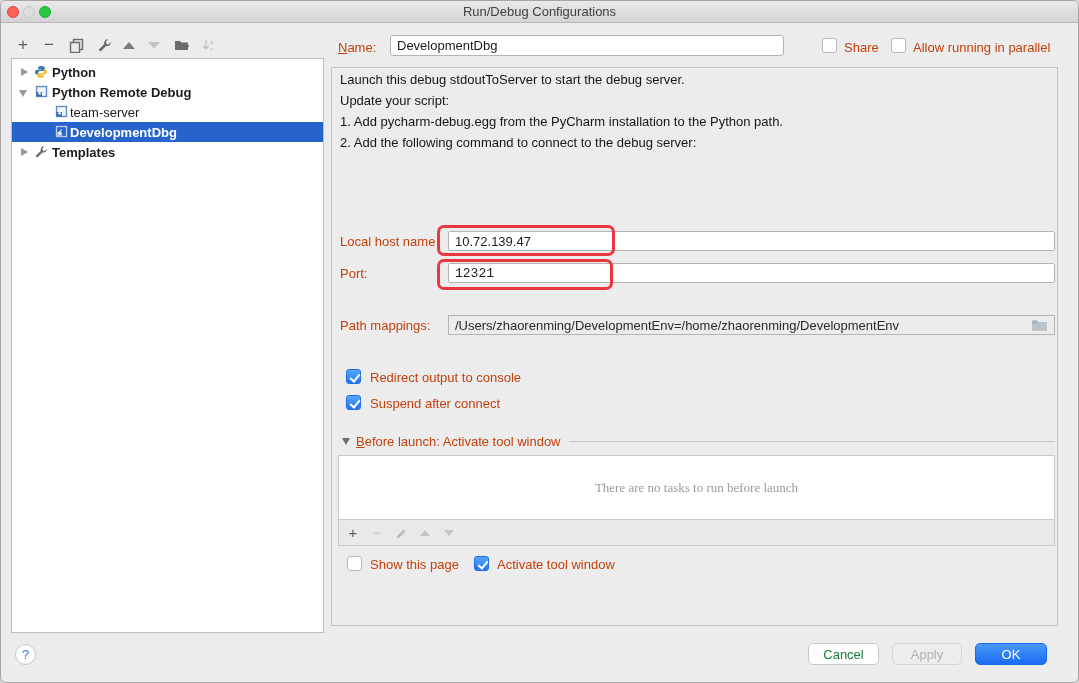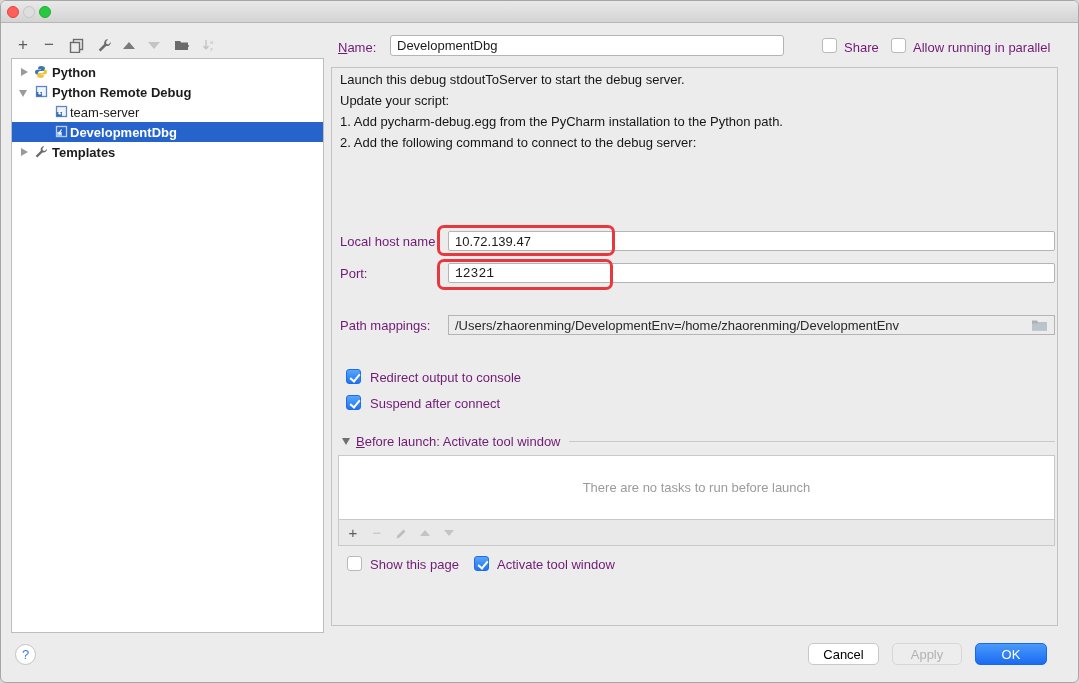--- a/index.html
+++ b/index.html
@@ -38,21 +38,21 @@
   .chev-d { position:absolute; left:7px; top:8px; width:0; height:0;
             border-top:7px solid #9a9a9a; border-left:4.5px solid transparent; border-right:4.5px solid transparent; }
   .ticon { position:absolute; top:3px; width:14px; height:14px; }
 
   
   #help { position:absolute; left:14px; top:643px; width:21px; height:21px; border-radius:50%;
           background:#fff; border:1px solid #c3c3c3; color:#3b76f6; font-size:13px;
           display:flex; align-items:center; justify-content:center; }
 
   
-  .flabel { position:absolute; white-space:nowrap; color:#701a75; }
+  .flabel { position:absolute; white-space:nowrap; color:#c2410c; }
   .mn { text-decoration:underline; }
   input.field { position:absolute; border:1px solid #b4b4b4; border-radius:3px; background:#fff;
                 font-family:"Liberation Sans",sans-serif; font-size:13px; color:#1c1c1c; padding:0 6px; }
   .cb { position:absolute; width:15px; height:15px; border:1px solid #b9b9b9; border-radius:3px; background:#fff; }
   .cb.checked { background:linear-gradient(#56a7fb,#2173f0); border-color:#1e6ceb; }
   .cb.checked::after { content:""; position:absolute; left:4.5px; top:1.5px; width:4px; height:8px;
                        border:solid #fff; border-width:0 2px 2px 0; transform:rotate(40deg); }
 
   
   #panel { position:absolute; left:330px; top:66px; width:727px; height:559px;
@@ -64,44 +64,45 @@
   .redbox { position:absolute; border:3px solid #e8383d; border-radius:7px; background:transparent; pointer-events:none; }
   #pathfield { position:absolute; left:116px; top:247px; width:607px; height:20px;
                background:#ececec; border:1px solid #b4b4b4; }
   #pathfield .val { position:absolute; left:6px; top:2px; white-space:nowrap; color:#2a2a2a; font-size:13px; }
   #pathfield .folder { position:absolute; right:6px; top:3px; }
 
   #bl-line { position:absolute; left:237px; top:373px; width:486px; height:1px; background:#c9c9c9; }
   .bl-tri { position:absolute; left:10px; top:370px; width:0; height:0;
             border-top:7px solid #6f6f6f; border-left:4.5px solid transparent; border-right:4.5px solid transparent; }
   #tasks { position:absolute; left:6px; top:387px; width:717px; height:65px;
-           background:#fff; border:1px solid #c9c9c9; display:flex; align-items:center; justify-content:center; }
+           background:#fff; border:1px solid #c9c9c9; display:flex; align-items:center; justify-content:center;font-family:Liberation Serif, serif; }
   #tasks .empty { color:#9b9b9b; }
   #taskbar { position:absolute; left:6px; top:452px; width:717px; height:26px;
              background:#e9e9e9; border:1px solid #c9c9c9; border-top:none; }
   .tbicon2 { position:absolute; top:4px; width:18px; height:18px; display:flex; align-items:center; justify-content:center; }
   .tri-up-dim { width:0;height:0;border-bottom:6px solid #c4c4c4;border-left:5px solid transparent;border-right:5px solid transparent; }
   .tri-dn-dim { width:0;height:0;border-top:6px solid #c4c4c4;border-left:5px solid transparent;border-right:5px solid transparent; }
 
   
   .btn { position:absolute; top:642px; height:22px; border-radius:5px; font-size:13px;
          display:flex; align-items:center; justify-content:center; }
-  #btn-cancel { left:807px; width:71px; background:#fff; border:1px solid #c8c8c8; color:#000000; }
+  #btn-cancel { left:807px; width:71px; background:#fff; border:1px solid #c8c8c8; color:#15803d; }
   #btn-apply  { left:891px; width:70px; background:#ededed; border:1px solid #d6d6d6; color:#b2b2b2; }
   #btn-ok     { left:974px; width:72px; background:linear-gradient(#4a99fa,#1a6bf2); border:1px solid #176ae8; color:#fff; }
 </style>
 </head>
 <body>
 
 <div id="window">
 
   <div id="titlebar">
     <div class="light red"></div>
     <div class="light gray"></div>
     <div class="light green"></div>
+    <div id="title">Run/Debug Configurations</div>
   </div>
 
   <div class="tbicon" style="left:13px">
       <span class="glyph">+</span>
     </div>
   <div class="tbicon" style="left:39px">
       <span class="glyph">−</span>
     </div>
   <div class="tbicon" style="left:66px">
     <svg width="15" height="15" viewBox="0 0 15 15">

